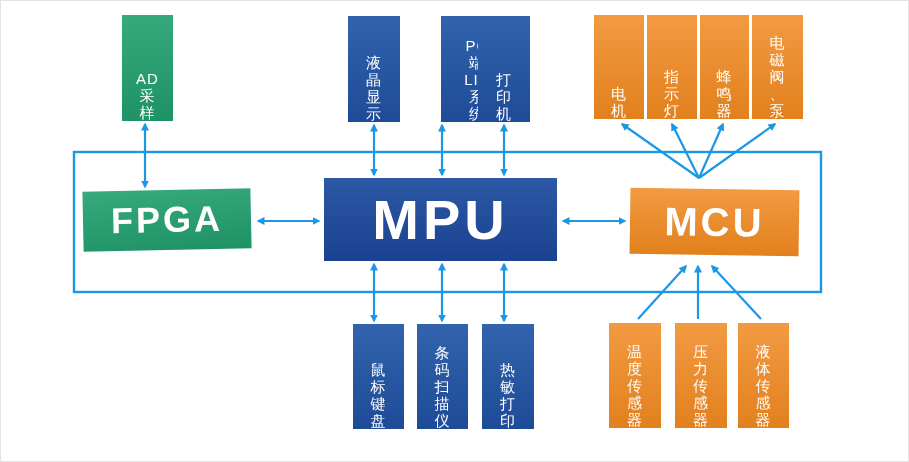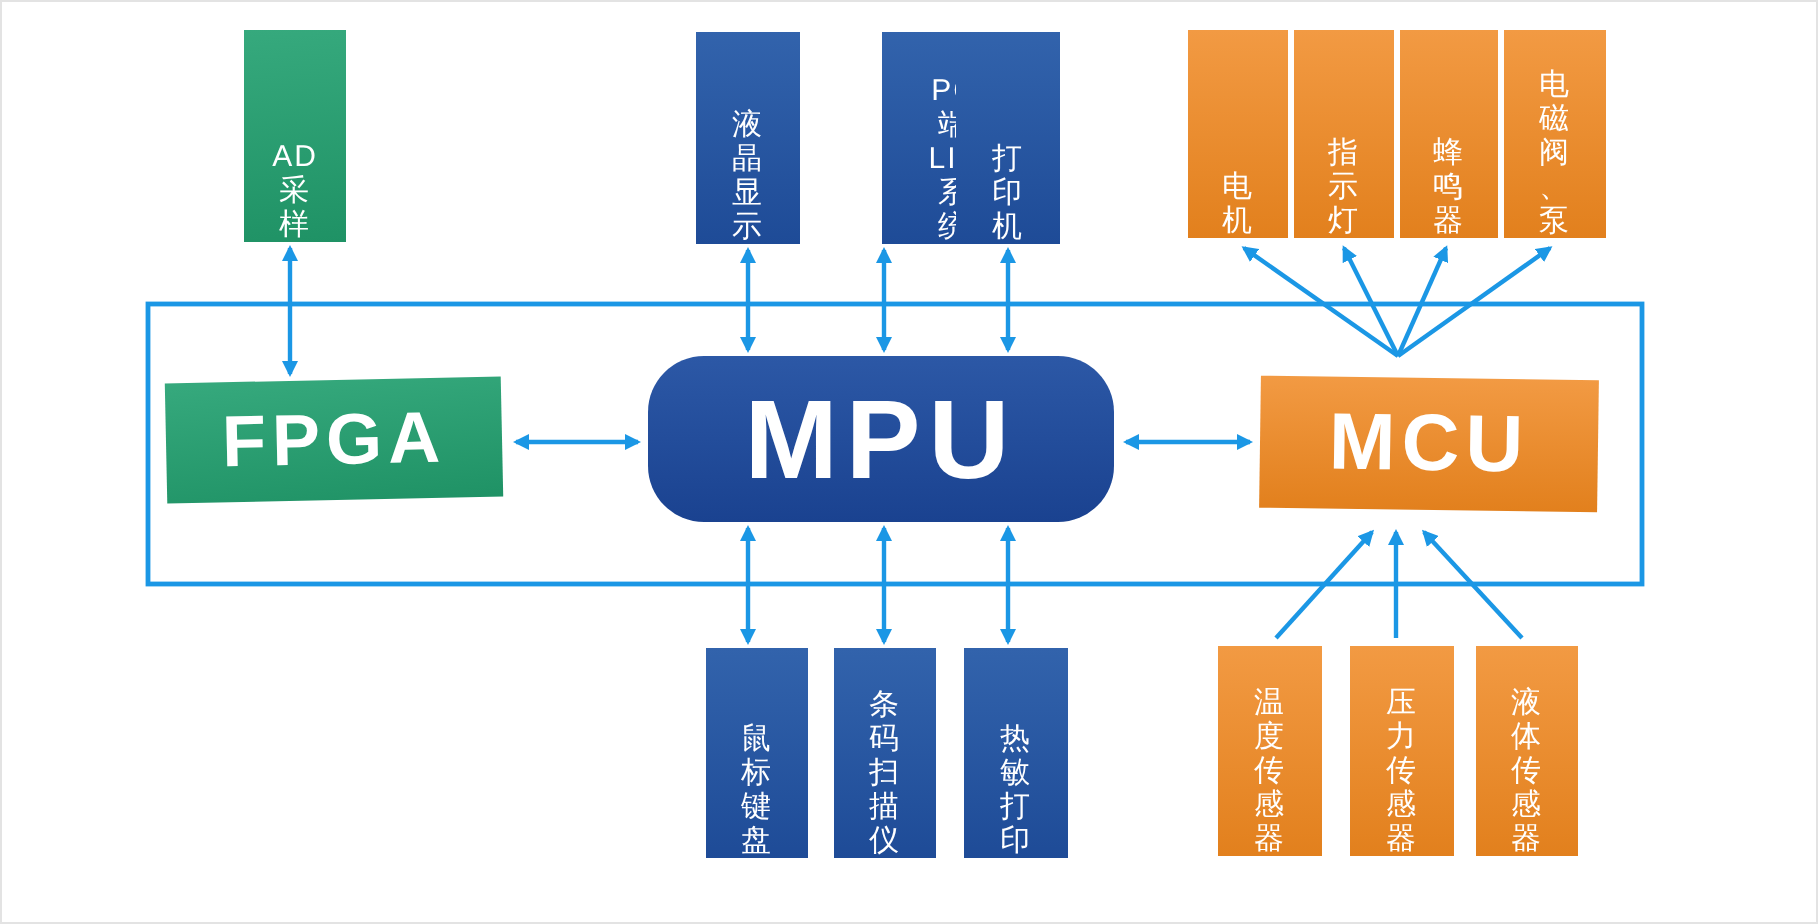--- a/index.html
+++ b/index.html
@@ -29,21 +29,21 @@
     letter-spacing:1px;
   }
   .core{
     align-items:center;
     font-weight:bold;
     white-space:nowrap;
   }
   .green{background:linear-gradient(175deg,#36a97d 0%,#1f9265 100%);}
   .blue{background:linear-gradient(180deg,#3263ac 0%,#1e4b97 100%);}
   .orange{background:linear-gradient(180deg,#f29a43 0%,#e2801d 100%);}
-  .mpu-col{background:linear-gradient(180deg,#2c58a6 0%,#1a4290 100%);border-radius:28px;}
+  .mpu-col{background:linear-gradient(180deg,#2c58a6 0%,#1a4290 100%);}
 
   
   .b-ad      {left:121px;top:14px;width:51px;height:106px;}
   .b-lcd     {left:347px;top:15px;width:52px;height:106px;}
   .b-lis     {left:414px;top:15px;width:72px;height:106px;padding-top:6px;margin-left:26px;}
   .b-printer {left:477px;top:15px;width:52px;height:106px;}
   .b-motor   {left:593px;top:14px;width:50px;height:104px;}
   .b-indic   {left:646px;top:14px;width:50px;height:104px;}
   .b-buzzer  {left:699px;top:14px;width:49px;height:104px;}
   .b-solen   {left:751px;top:14px;width:51px;height:104px;padding-top:5px;}

